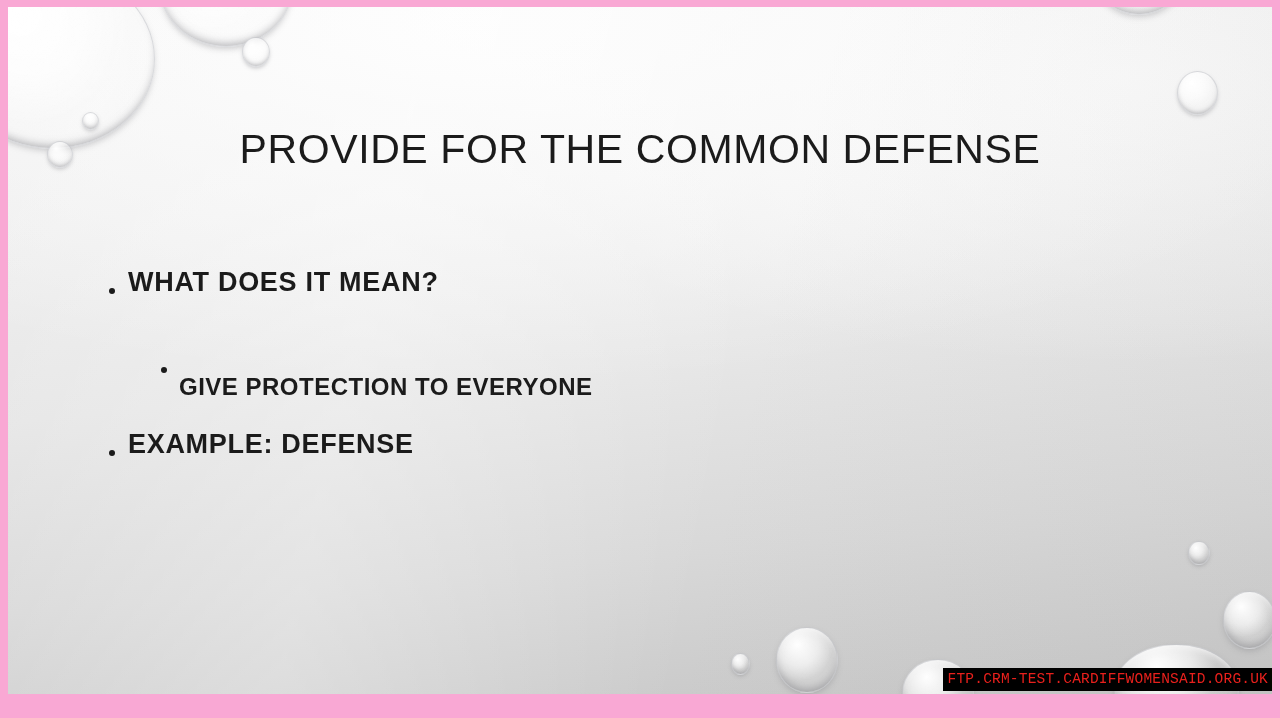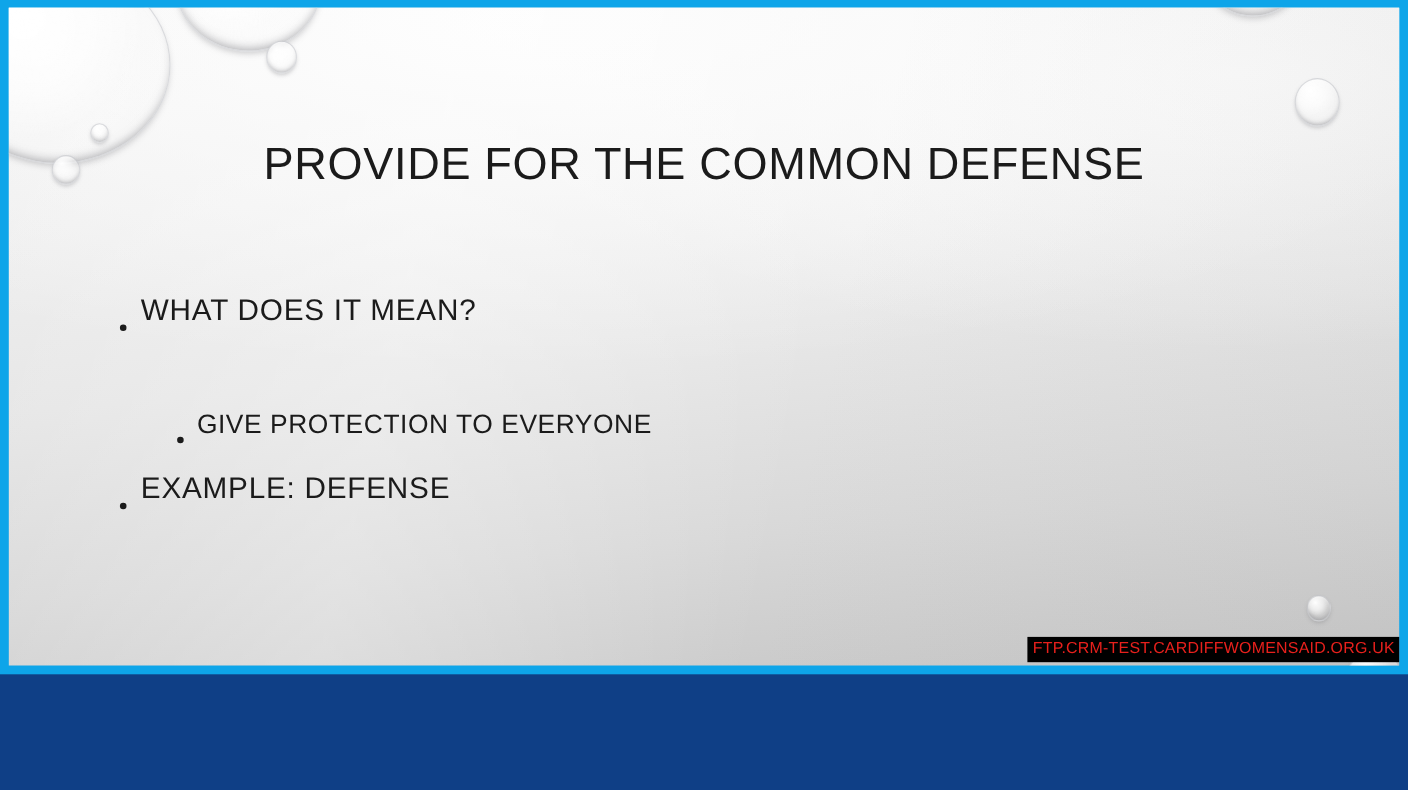--- a/index.html
+++ b/index.html
@@ -7,23 +7,23 @@
   html, body {
     width:1280px; height:718px;
     overflow:hidden;
     background:#0f3f86;
     font-family:"Liberation Sans", sans-serif;
   }
 
   
   .slide-frame {
     position:relative;
-    width:1280px; height:613px;
-    background:#0ea5e9;
-    padding:7px 8px 8px 8px;
+    width:1280px; height:718px;
+    background:#f9a8d4;
+    padding:7px 8px 24px 8px;
   }
 
   
   .slide {
     position:relative;
     width:100%; height:100%;
     overflow:hidden;
     background:
       radial-gradient(ellipse 120% 85% at 38% 2%, #fdfdfd 0%, rgba(253,253,253,0) 62%),
       radial-gradient(ellipse 90% 70% at 88% 10%, #fafafa 0%, rgba(250,250,250,0) 60%),
@@ -74,24 +74,24 @@
     font-weight:400;
     color:#1b1b1b;
     white-space:nowrap;
     font-family:"Liberation Sans", sans-serif;
   }
 
   .body-list { position:absolute; left:0; top:256px; width:100%; }
 
   .bullet-row {
     display:flex;
-    align-items:flex-end;
+    align-items:center;
     color:#1b1b1b;
     font-family:"Liberation Sans", sans-serif;
-    font-weight:400;
+    font-weight:700;
   }
   .bullet-row .dot {
     flex:0 0 auto;
     display:block;
     border-radius:50%;
     background:#1b1b1b;
   }
   .bullet-row .txt { white-space:nowrap; }
 
   
@@ -104,21 +104,21 @@
   .lvl2 .dot { width:6px; height:6px; margin-top:14px; margin-right:12px; }
   .lvl2 .txt { font-size:24px; line-height:33px; letter-spacing:0.5px;margin-top:47px; }
 
   
   .watermark {
     position:absolute;
     right:-1px;
     bottom:3px;
     background:#000;
     color:#e8201c;
-    font-family:Liberation Sans, sans-serif;
+    font-family:Liberation Mono, monospace;
     font-size:14.5px;
     line-height:23px;
     letter-spacing:0.2px;
     padding:0 5px;
     white-space:nowrap;
   }
 </style>
 </head>
 <body>
 

